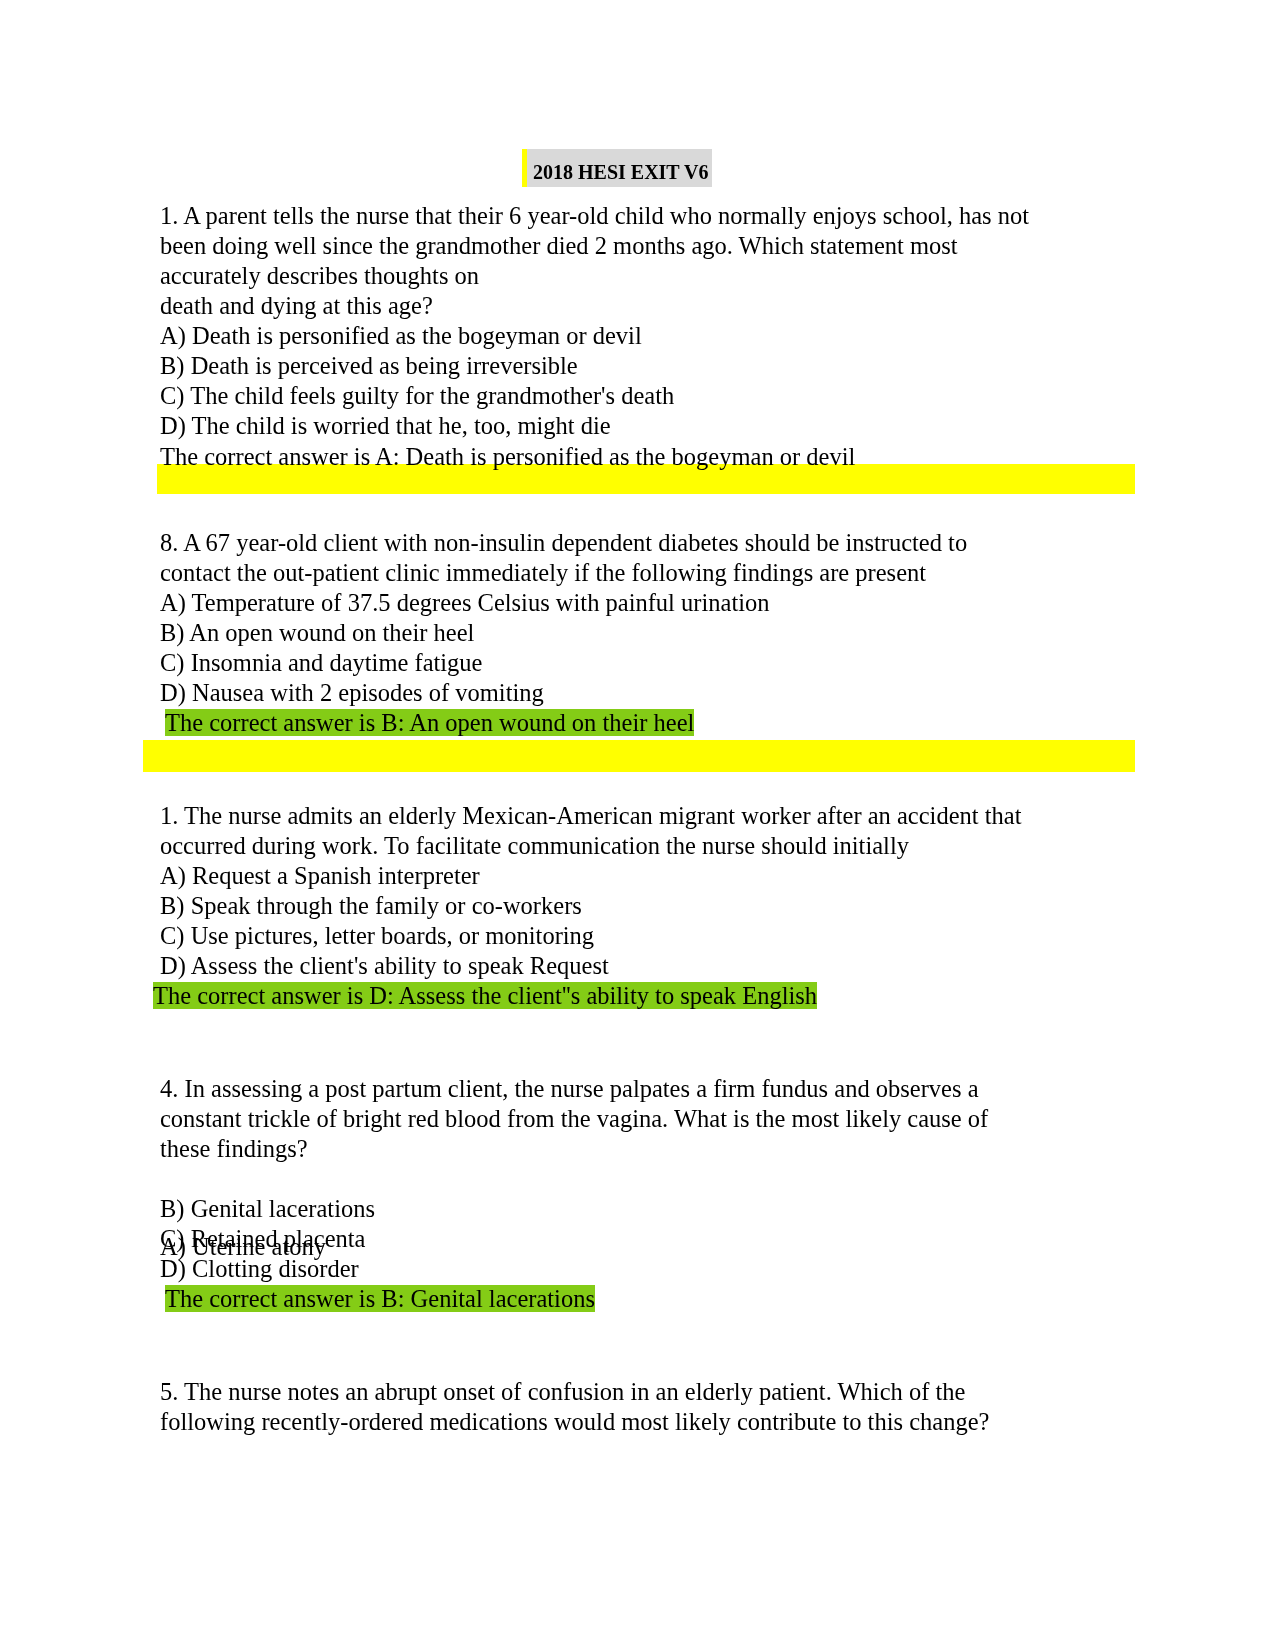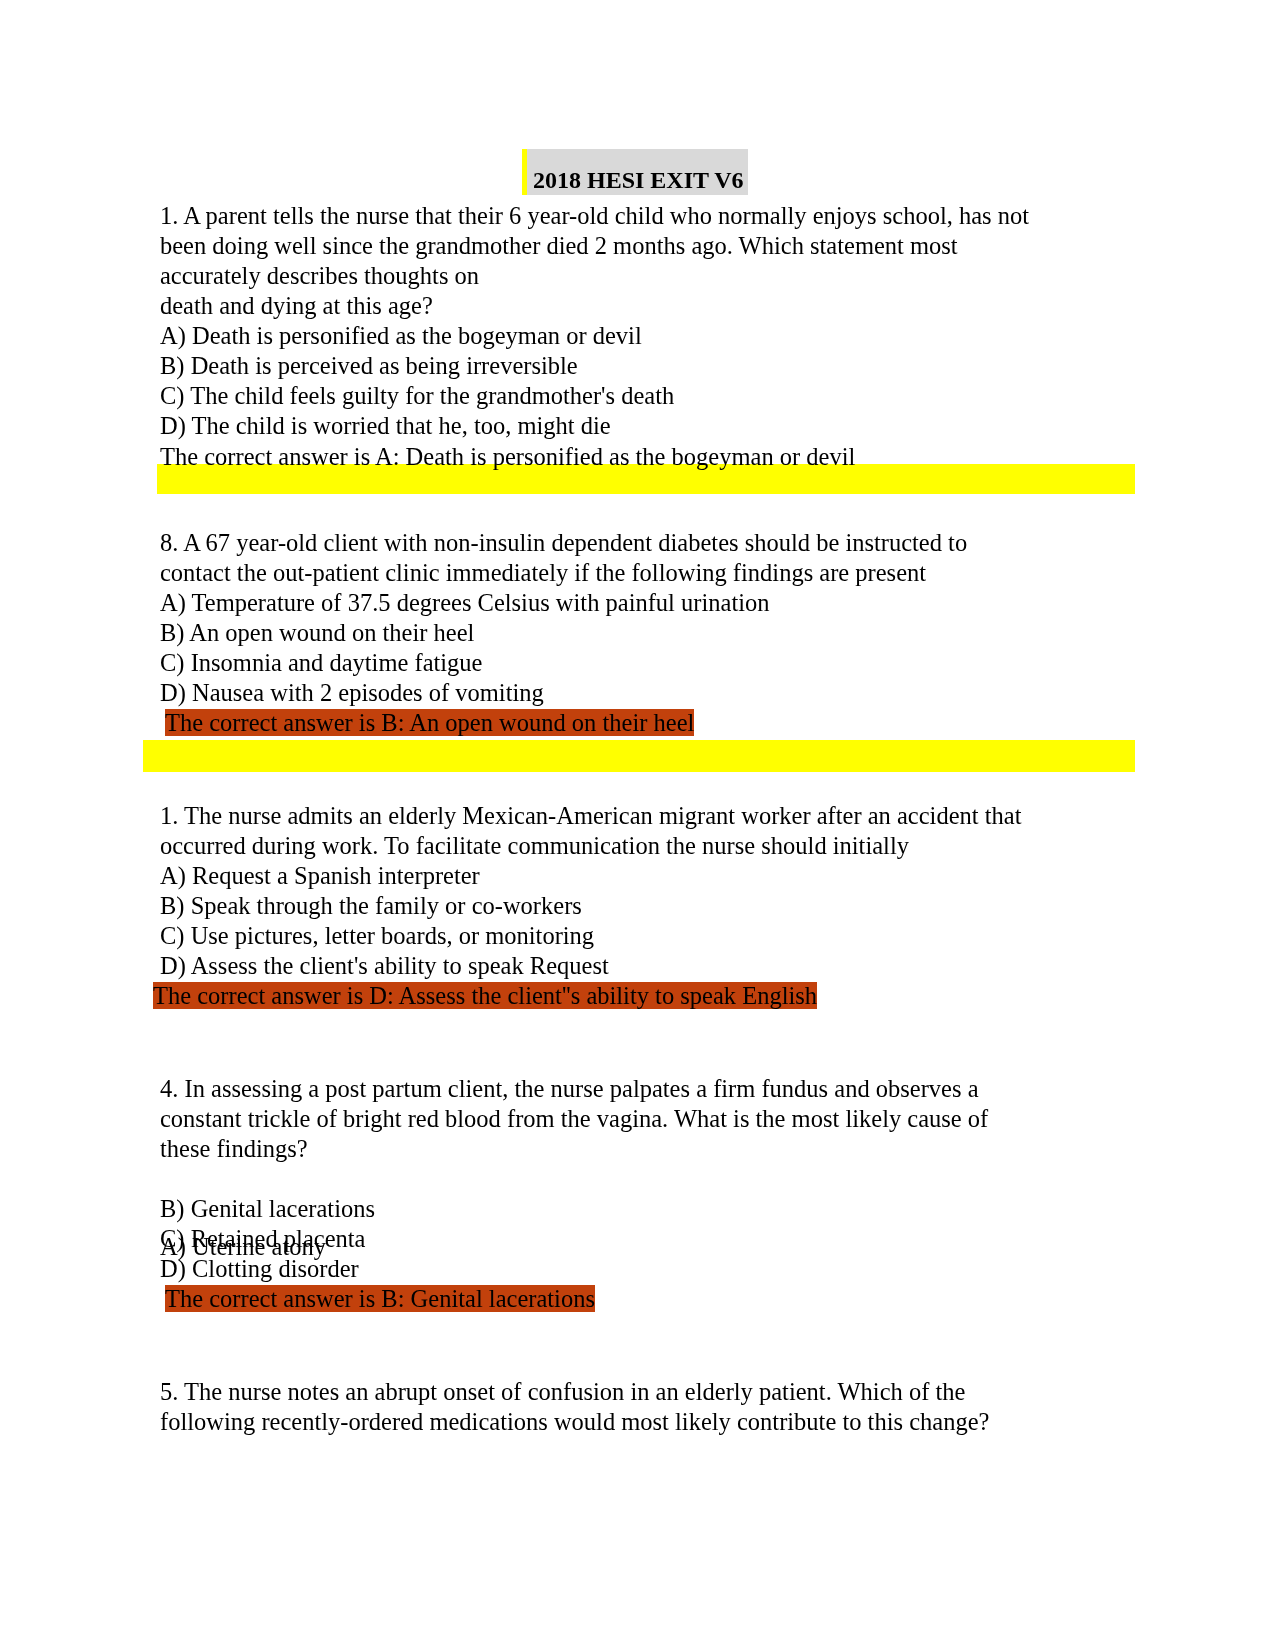--- a/index.html
+++ b/index.html
@@ -7,25 +7,25 @@
       width: 1275px; height: 1650px; position: relative; overflow: hidden;
       font-family: "Liberation Serif", "DejaVu Serif", serif;
       color: #000000;
     }
     .line {
       position: absolute; left: 160px;
       font-size: 24.5px; line-height: 30px; white-space: nowrap; text-align: right;
     }
     .title {
       position: absolute; top: 149px; left: 522px; height: 30px;
-      font-size: 24px; line-height: 30px; font-weight: bold;
-      background: #d9d9d9; padding: 16px 4px 0 6px;
+      font-size: 20px; line-height: 30px; font-weight: bold;
+      background: #d9d9d9; padding: 8px 4px 0 6px;
       border-left: 5px solid #ffff00;
     }
-    .hl { background: #c2410c; }
+    .hl { background: #84cc16; }
     .bar { position: absolute; background: #ffff00; }
   </style>
 </head>
 <body>
 
 <div class="title">2018 HESI EXIT V6</div>
 
 <div>
   <div class="line" style="top:201px">1. A parent tells the nurse that their 6 year-old child who normally enjoys school, has not</div>
   <div class="line" style="top:231px">been doing well since the grandmother died 2 months ago. Which statement most</div>

